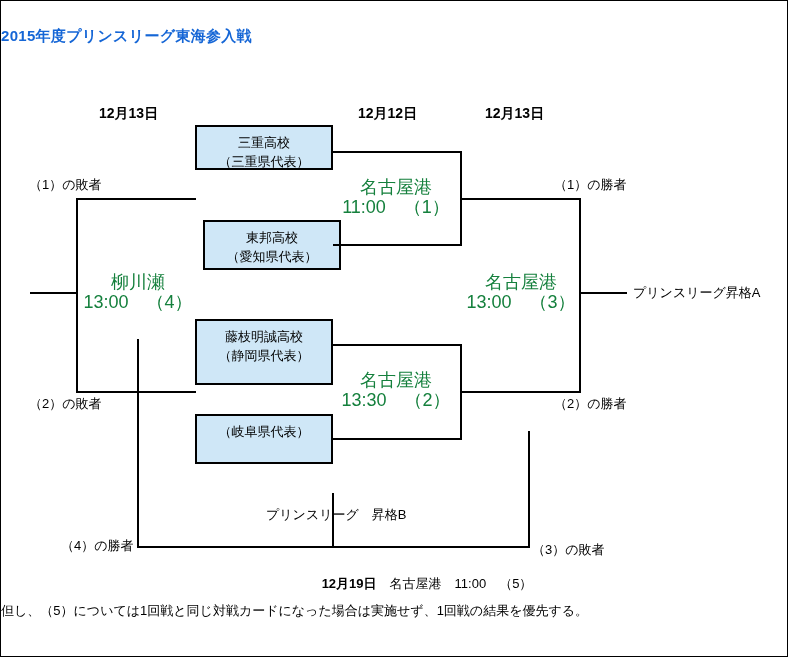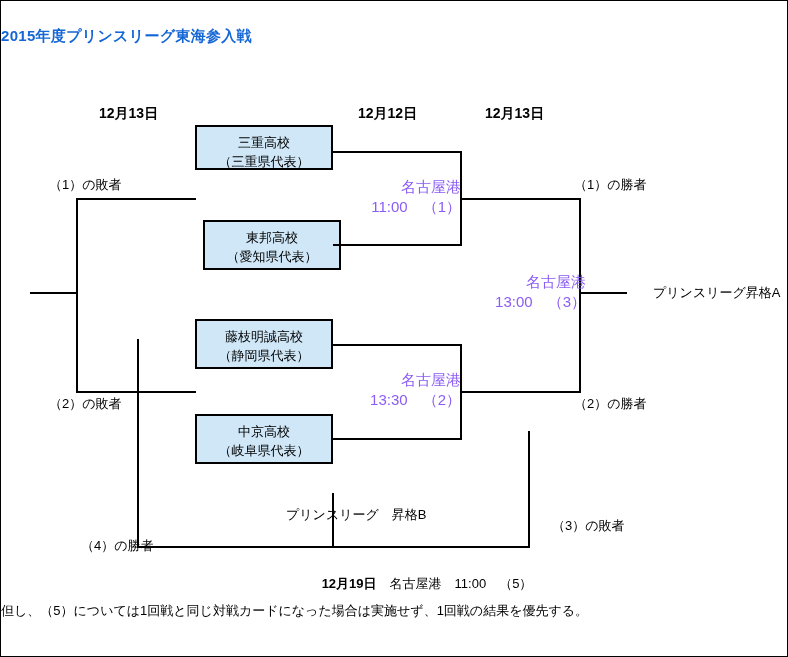--- a/index.html
+++ b/index.html
@@ -40,27 +40,26 @@
     font-weight: bold;
     color: #000000;
     white-space: nowrap;
     margin-top: 24px;
   }
   .lbl {
     position: absolute;
     font-size: 13px;
     color: #000000;
     white-space: nowrap;
-    margin-left: 20px;
   }
   .match {
     position: absolute;
-    font-size: 15px;
-    color: #8b5cf6;
-    text-align: right;
+    font-size: 18px;
+    color: #15803d;
+    text-align: center;
     line-height: 20px;
     white-space: nowrap;
   }
   .match .l1 { display: block; }
   .match .l2 { display: block; }
 
   
   .team {
     position: absolute;
     box-sizing: border-box;
@@ -125,27 +124,26 @@
   <div class="team" style="left:194px; top:124px; width:138px; height:45px;">
     <span>三重高校</span>
     <span>（三重県代表）</span>
   </div>
 
   <div class="team" style="left:202px; top:219px; width:138px; height:50px;text-align:center;">
     <span>東邦高校</span>
     <span>（愛知県代表）</span>
   </div>
 
-  <div class="team" style="left:194px; top:318px; width:138px; height:50px;">
+  <div class="team" style="left:194px; top:318px; width:138px; height:66px;">
     <span>藤枝明誠高校</span>
     <span>（静岡県代表）</span>
   </div>
 
   <div class="team" style="left:194px; top:413px; width:138px; height:50px;">
-    <span>中京高校</span>
     <span>（岐阜県代表）</span>
   </div>
 
   <div class="h" style="left:332px; top:150px; width:128px;"></div>
 
   <div class="h" style="left:332px; top:243px; width:128px;"></div>
 
   <div class="v" style="left:459px; top:150px; height:95px;"></div>
 
   <div class="h" style="left:332px; top:343px; width:128px;"></div>
@@ -177,35 +175,39 @@
   <div class="lbl" style="left:553px; top:394px;">（2）の勝者</div>
 
   <div class="lbl" style="left:632px; top:283px;">プリンスリーグ昇格A</div>
 
   <div class="h" style="left:75px; top:197px; width:120px;"></div>
   <div class="h" style="left:75px; top:390px; width:120px;"></div>
   <div class="v" style="left:75px; top:197px; height:195px;"></div>
 
   <div class="h" style="left:29px; top:291px; width:48px;"></div>
 
+  <div class="match" style="left:72px; top:271px; width:130px;">
+    <span class="l1">柳川瀬</span>
+    <span class="l2">13:00　（4）</span>
+  </div>
 
   <div class="lbl" style="left:28px; top:175px;">（1）の敗者</div>
   <div class="lbl" style="left:28px; top:394px;text-align:right;">（2）の敗者</div>
 
   <div class="v" style="left:136px; top:338px; height:208px;"></div>
 
   <div class="v" style="left:527px; top:430px; height:116px;"></div>
 
   <div class="h" style="left:136px; top:545px; width:393px;"></div>
 
   <div class="v" style="left:331px; top:492px; height:55px;"></div>
 
   <div class="lbl" style="left:265px; top:505px;">プリンスリーグ　昇格B</div>
 
   <div class="lbl" style="left:60px; top:536px;">（4）の勝者</div>
-  <div class="lbl" style="left:531px; top:516px;">（3）の敗者</div>
+  <div class="lbl" style="left:531px; top:540px;">（3）の敗者</div>
 
   <div class="footer1">
     <b>12月19日</b><span>　名古屋港　11:00　（5）</span>
   </div>
   <div class="footer2">但し、（5）については1回戦と同じ対戦カードになった場合は実施せず、1回戦の結果を優先する。</div>
 
 </div>
 
 </body></html>

